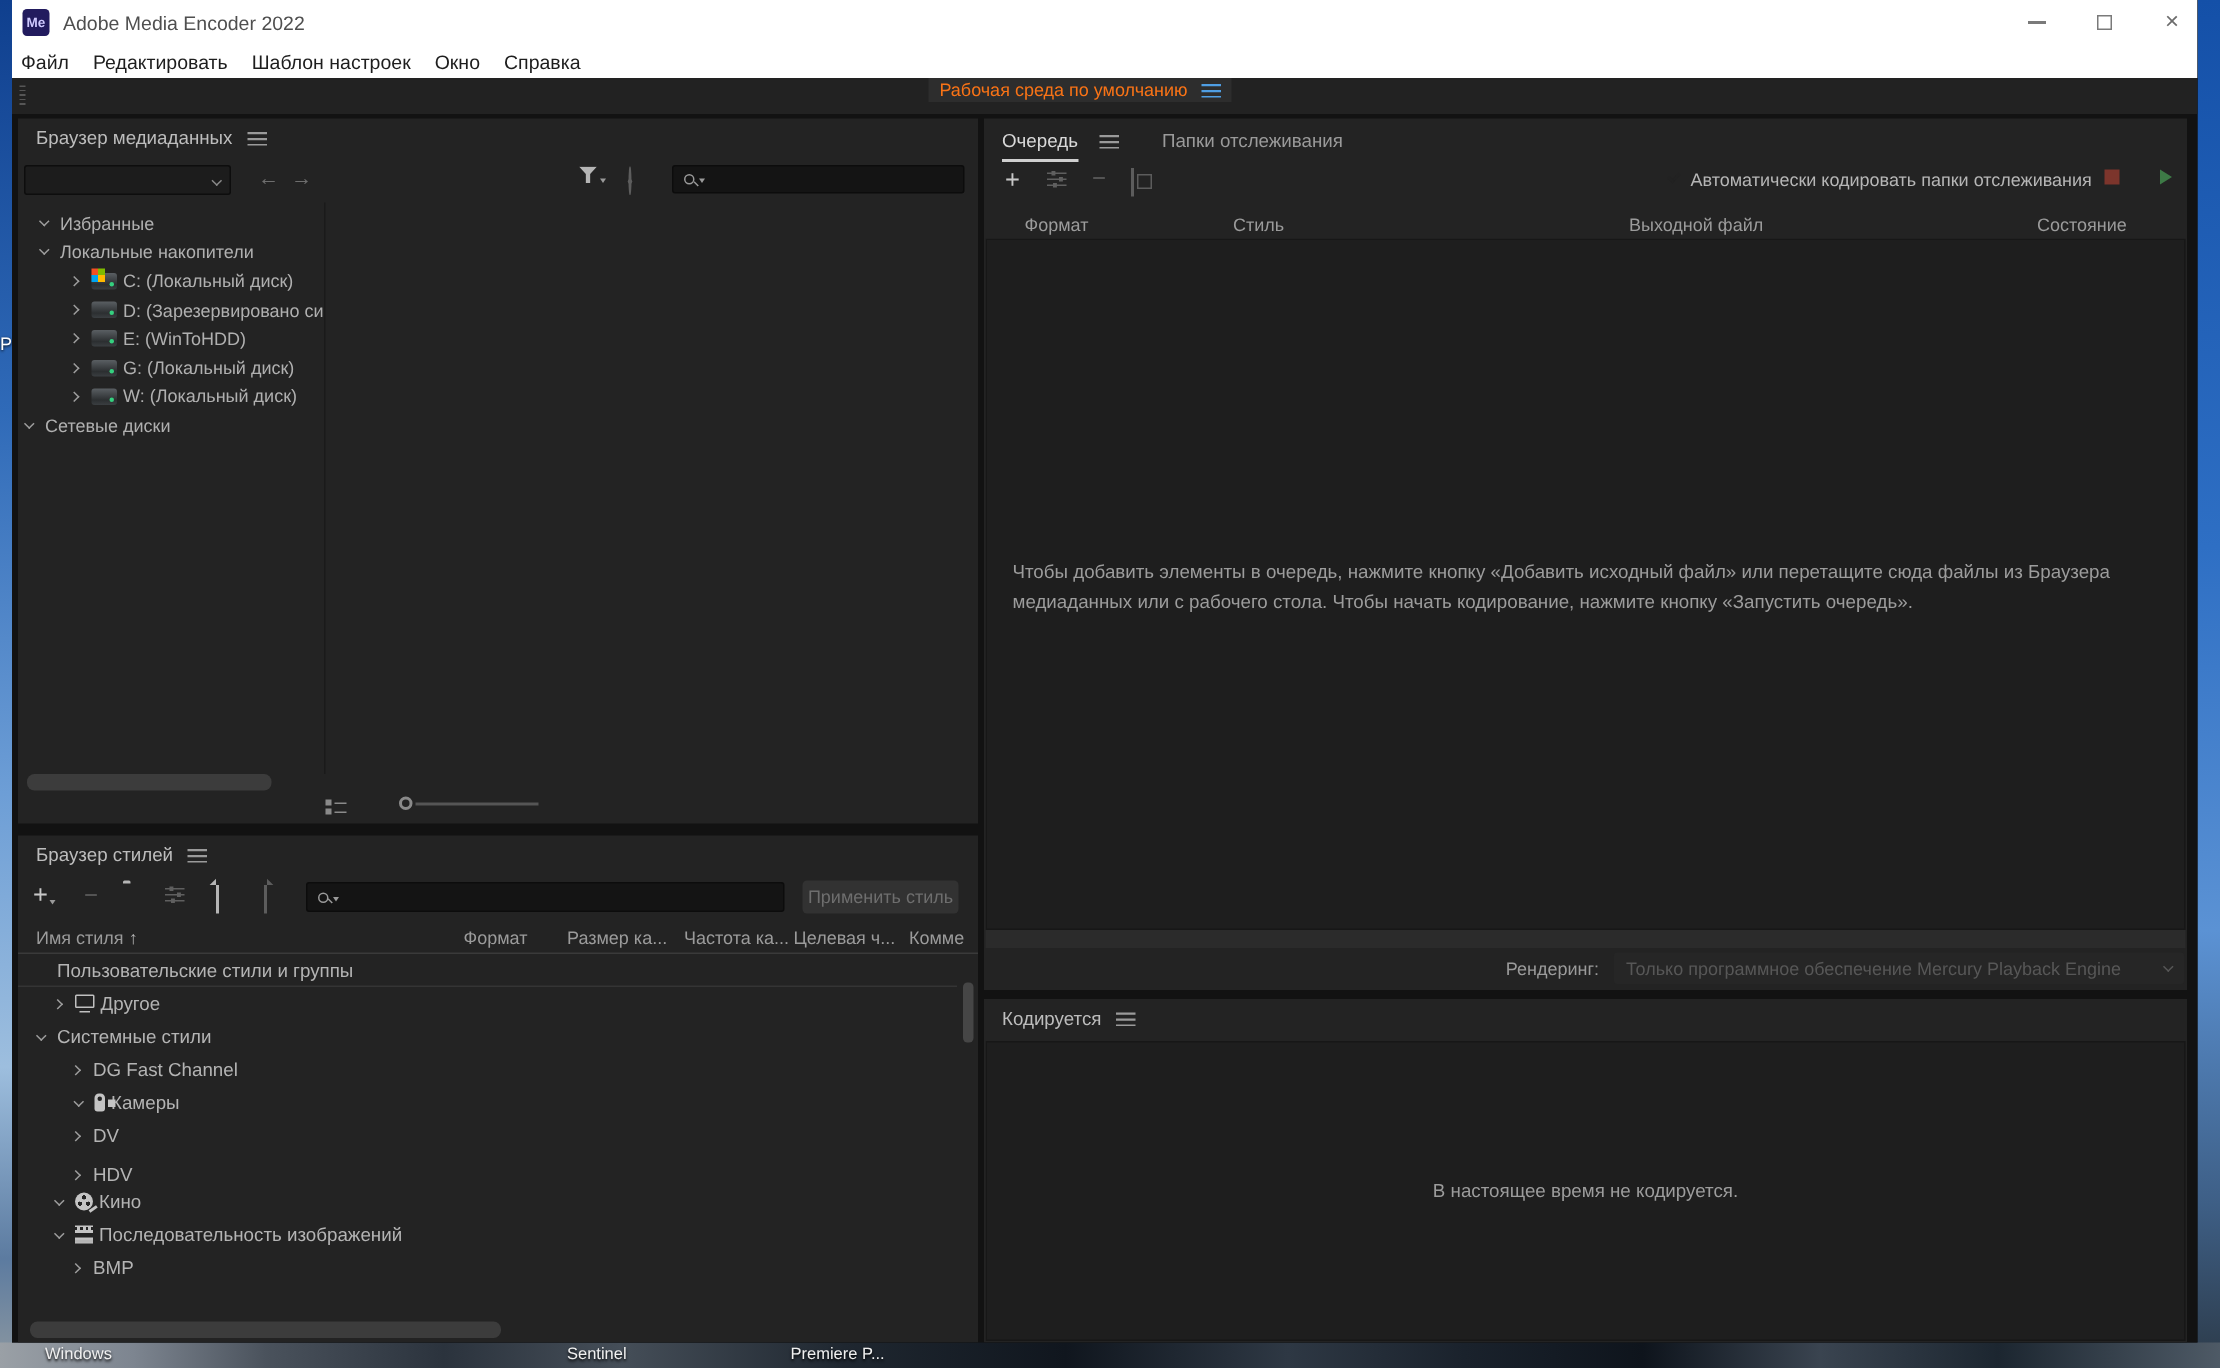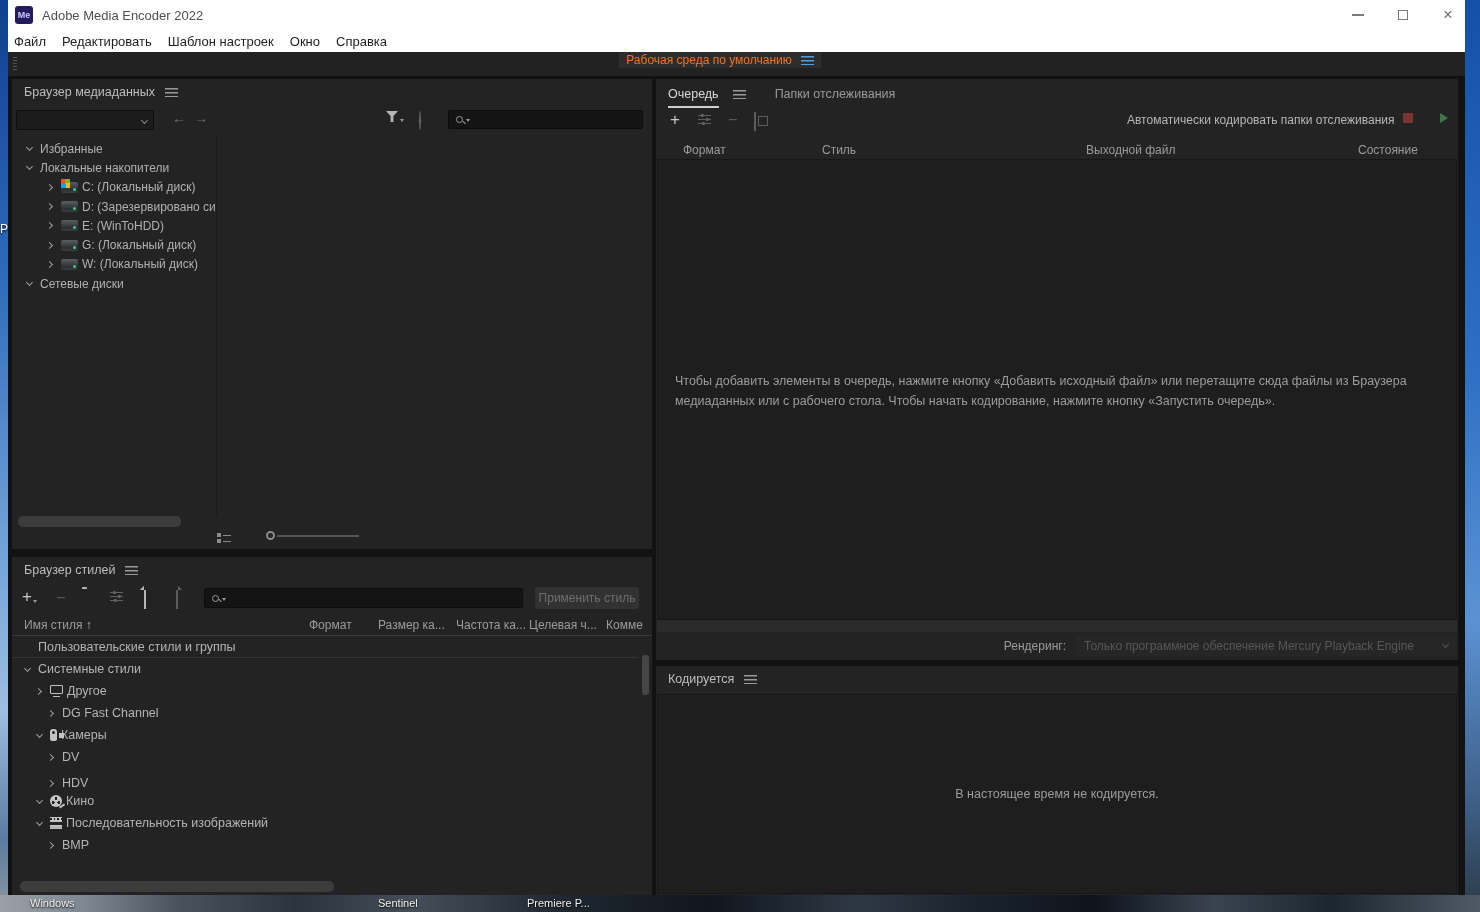--- a/index.html
+++ b/index.html
@@ -284,21 +284,21 @@
             <span class="ticon icon-drive"></span>
             <span class="tree-label">G: (Локальный диск)</span>
           </div>
           <div class="tree-row" style="padding-left: 31px;">
             <span class="chev-box">
               <i class="chev collapsed"></i>
             </span>
             <span class="ticon icon-drive"></span>
             <span class="tree-label">W: (Локальный диск)</span>
           </div>
-          <div class="tree-row" style="padding-left: 10px;">
+          <div class="tree-row" style="">
             <span class="chev-box">
               <i class="chev expanded"></i>
             </span>
             <span class="tree-label">Сетевые диски</span>
           </div>
         </div>
 
       <div class="abs hscroll" style="left:6px;top:437px;width:163px"></div>
 
       <span class="abs icon-listview" style="left:205px;top:453px"></span>
@@ -339,40 +339,40 @@
       <span class="colhead" style="left:444px;top:61px">Частота ка...</span>
       <span class="colhead" style="left:517px;top:61px">Целевая ч...</span>
       <span class="colhead" style="left:594px;top:61px">Комме</span>
       <div class="abs" style="left:0;top:78px;right:0;height:1px;background:#3a3a3a"></div>
 
       <div class="abs" id="preset-tree" style="left:0;top:79px;width:626px;height:259px;overflow:hidden">
           <div class="tree-row" style="padding-left: 8px;">
             <span class="chev-box"></span>
             <span class="tree-label">Пользовательские стили и группы</span>
           </div>
-          <div class="tree-row" style="padding-left: 8px;">
-            <span class="chev-box">
-              <i class="chev expanded"></i>
-            </span>
-            <span class="tree-label">Системные стили</span>
-          </div>
           <div class="tree-row" style="padding-left: 20px;">
             <span class="chev-box">
               <i class="chev collapsed"></i>
             </span>
             <span class="ticon icon-monitor"></span>
             <span class="tree-label">Другое</span>
           </div>
+          <div class="tree-row" style="padding-left: 8px;">
+            <span class="chev-box">
+              <i class="chev expanded"></i>
+            </span>
+            <span class="tree-label">Системные стили</span>
+          </div>
           <div class="tree-row" style="padding-left: 32px;">
             <span class="chev-box">
               <i class="chev collapsed"></i>
             </span>
             <span class="tree-label">DG Fast Channel</span>
           </div>
-          <div class="tree-row" style="padding-left: 20px;">
+          <div class="tree-row" style="padding-left: 20px; margin-left: 13px;">
             <span class="chev-box">
               <i class="chev expanded"></i>
             </span>
             <span class="ticon icon-camera"></span>
             <span class="tree-label">Камеры</span>
           </div>
           <div class="tree-row" style="padding-left: 32px;">
             <span class="chev-box">
               <i class="chev collapsed"></i>
             </span>

